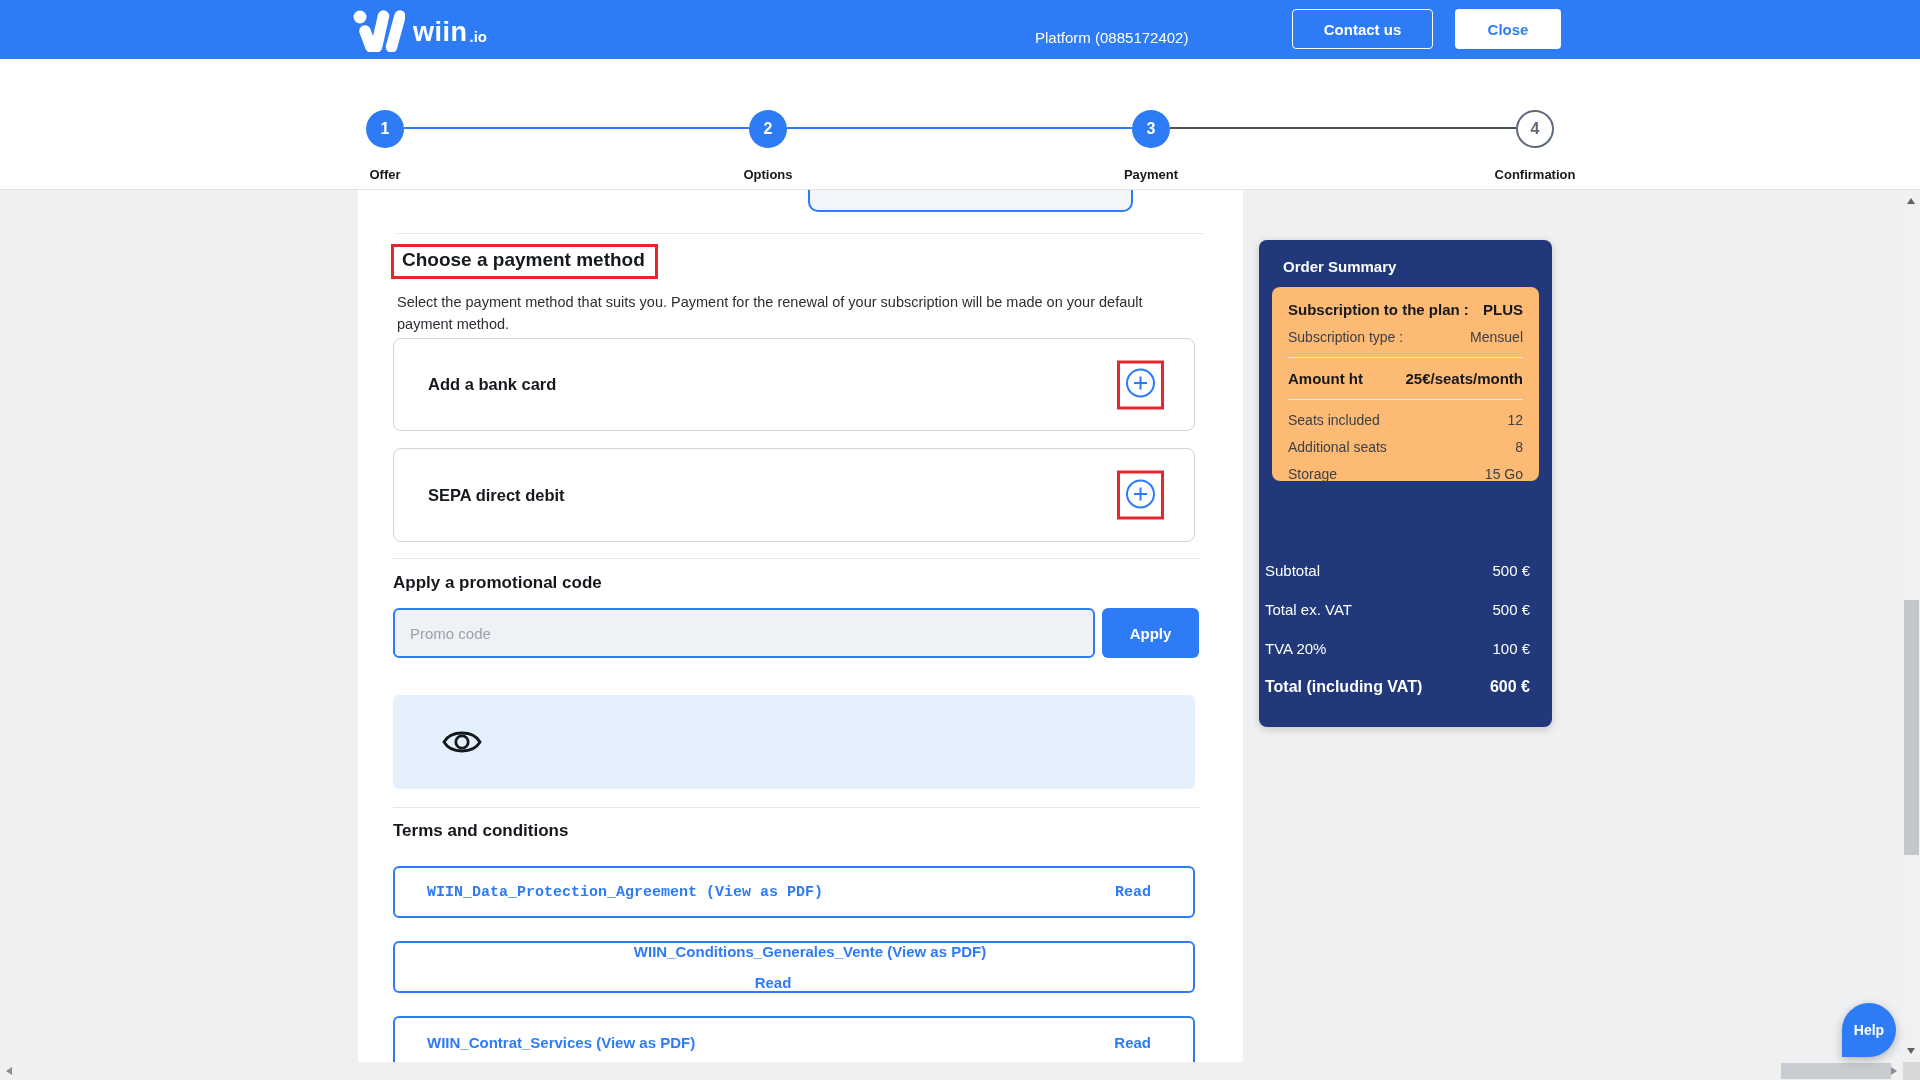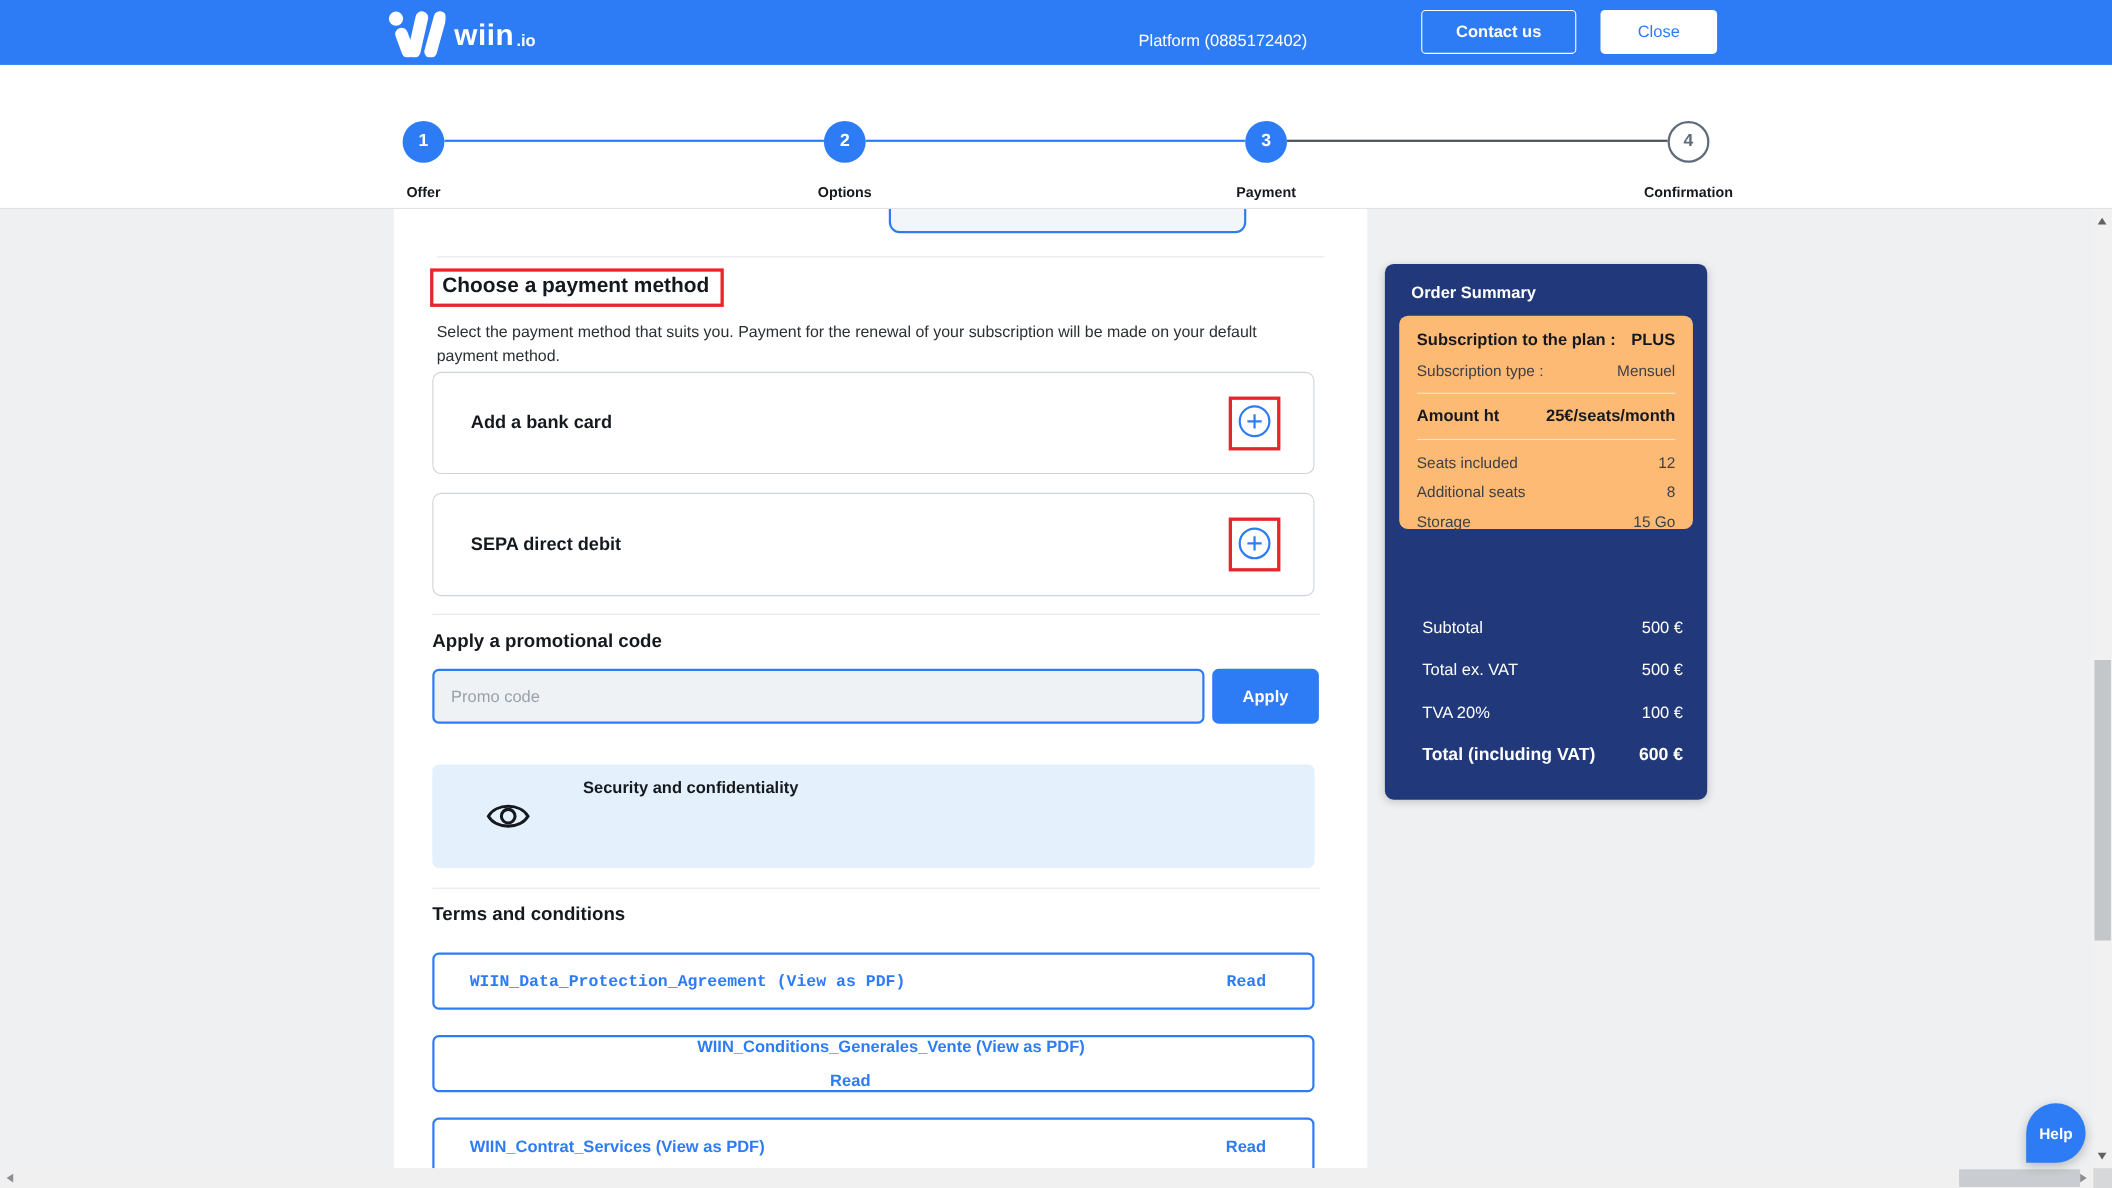--- a/index.html
+++ b/index.html
@@ -7,21 +7,21 @@
   body { font-family:"Liberation Sans", sans-serif; }
   .screen { position:relative; width:1920px; height:1080px; background:#eef0f2; overflow:hidden; }
 
   
   .header { position:absolute; left:0; top:0; width:1920px; height:59px; background:#2e7cf5; z-index:30; }
   .logo { position:absolute; left:353px; top:8px; display:flex; align-items:center; gap:8px; }
   .logo-text { color:#fff; font-weight:bold; font-size:27px; letter-spacing:0.5px; }
   .logo-suffix { color:#fff; font-weight:bold; font-size:15px; margin-top:9px; }
   .platform-label { position:absolute; left:1035px; top:0; height:75px; display:flex; align-items:center; color:#fff; font-size:15px; }
   .btn-contact { position:absolute; left:1292px; top:9px; width:141px; height:40px; background:transparent; border:1.5px solid #fff; border-radius:4px; color:#fff; font-weight:bold; font-size:15px; cursor:pointer; font-family:inherit; }
-  .btn-close { position:absolute; left:1455px; top:9px; width:106px; height:40px; background:#fff; border:none; border-radius:4px; color:#2e7cf5; font-weight:normal; font-size:15px; cursor:pointer; font-family:inherit;text-align:center; }
+  .btn-close { position:absolute; left:1455px; top:9px; width:106px; height:40px; background:#fff; border:none; border-radius:4px; color:#2e7cf5; font-weight:bold; font-size:15px; cursor:pointer; font-family:inherit;text-align:center; }
 
   
   .stepper { position:absolute; left:0; top:59px; width:1920px; height:131px; background:#fff; border-bottom:1px solid #e0e2e4; z-index:20; }
   .step-line { position:absolute; top:68px; height:2px; }
   .step-line.blue { background:#2e7cf5; }
   .step-line.gray { background:#4a5158; }
   .step-circle { position:absolute; top:51px; width:38px; height:38px; border-radius:50%; display:flex; align-items:center; justify-content:center; font-weight:bold; font-size:16px; }
   .step-circle.active { background:#2e7cf5; color:#fff; }
   .step-circle.inactive { background:#fff; color:#5f6b7a; border:2px solid #5f6b7a; }
   .step-label { position:absolute; top:108px; width:160px; text-align:center; font-size:13px; font-weight:bold; color:#15191e; }
@@ -53,21 +53,21 @@
 
   
   .summary { position:absolute; left:1259px; top:240px; width:293px; height:487px; background:#21397b; border-radius:8px; box-shadow:0 2px 8px rgba(0,0,0,0.18); z-index:6; }
   .summary-title { position:absolute; left:24px; top:18px; color:#fff; font-size:15px; font-weight:bold; }
   .summary-card { position:absolute; left:13px; top:47px; width:267px; height:194px; background:#fdba74; border-radius:8px; padding:14px 16px; }
   .s-row { display:flex; justify-content:space-between; align-items:baseline; }
   .s-row.bold .s-lab, .s-row.bold .s-val { font-weight:bold; font-size:15px; color:#15191e; }
   .s-lab, .s-val { font-size:14px; color:#3c4146; }
   .s-hr { height:1px; background:#e3e5e7; margin:12px 0; }
   .mt10 { margin-top:11px; }
-  .totals-row { position:absolute; left:34px; right:22px; display:flex; justify-content:space-between; color:#fff; font-size:15px;align-items:center; }
+  .totals-row { position:absolute; left:6px; right:22px; display:flex; justify-content:space-between; color:#fff; font-size:15px;align-items:center; }
   .totals-row.bold { font-weight:bold; font-size:16px; }
 
   
   .help-btn { position:absolute; left:1842px; top:1003px; width:54px; height:54px; background:#2e7cf5; border:none; border-radius:50% 50% 50% 0; color:#fff; font-weight:bold; font-size:14px; cursor:pointer; box-shadow:0 3px 10px rgba(0,0,0,0.25); font-family:inherit; z-index:40; }
 
   
   .vscroll { position:absolute; left:1903px; top:190px; width:17px; height:872px; background:#f1f1f1; z-index:35; }
   .vthumb { position:absolute; left:1px; top:410px; width:15px; height:255px; background:#c4c7ca; }
   .arr { position:absolute; width:0; height:0; }
   .arr-up { left:4px; top:8px; border-left:4.5px solid transparent; border-right:4.5px solid transparent; border-bottom:6px solid #5f6368; }
@@ -169,21 +169,20 @@
     <button class="apply-btn">Apply</button>
 
     <div class="security-box">
       <div class="security-eye">
         <svg width="42" height="30" viewBox="0 0 42 30">
           <path d="M3 15 C10 3 32 3 39 15 C32 27 10 27 3 15 Z" fill="none" stroke="#15191e" stroke-width="2.8"></path>
           <circle cx="21" cy="15" r="6.2" fill="none" stroke="#15191e" stroke-width="2.8"></circle>
         </svg>
       </div>
       <div class="security-text">
-        <div class="security-title">Security and confidentiality</div>
       </div>
     </div>
 
     <div class="divider" style="top:617px; left:35px;"></div>
 
     <div class="terms-heading" style="top:631px;">Terms and conditions</div>
 
     <div class="term-card" style="top:676px;font-family:Liberation Mono, monospace;">
       <span class="term-doc">WIIN_Data_Protection_Agreement (View as PDF)</span>
       <span class="term-read">Read</span>

